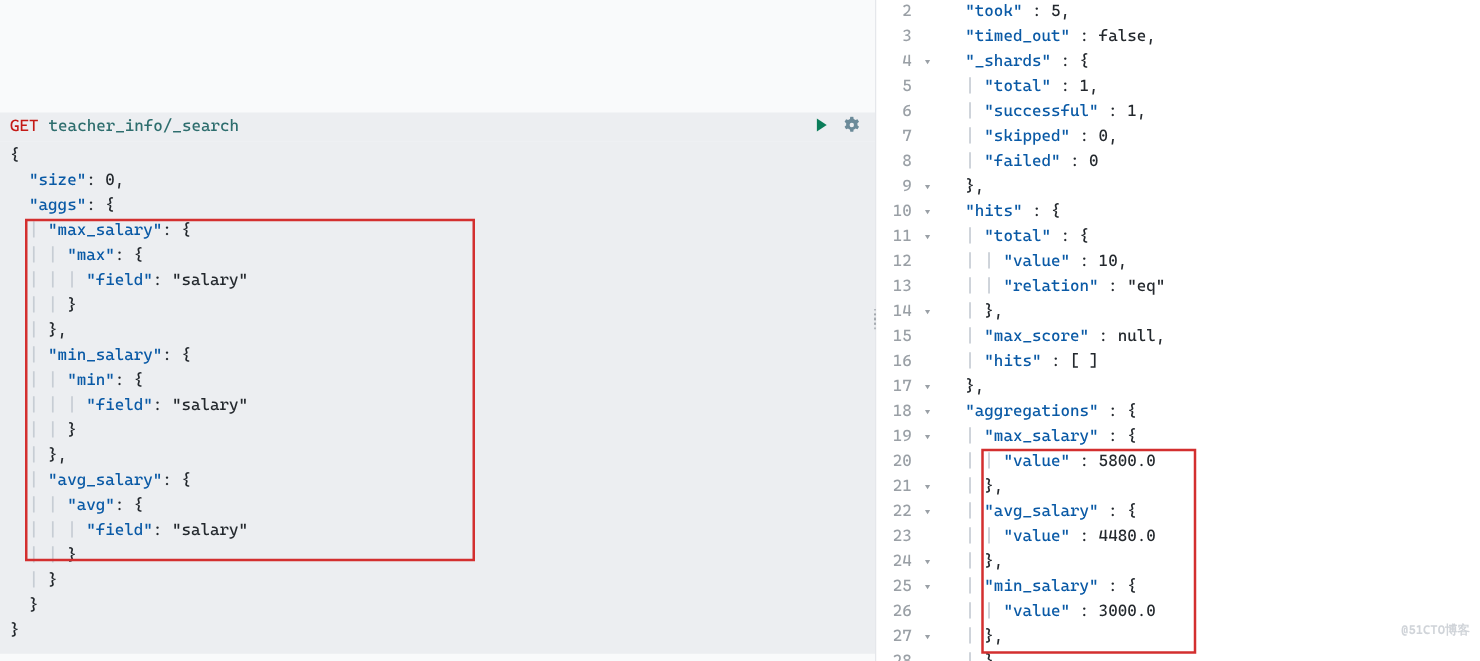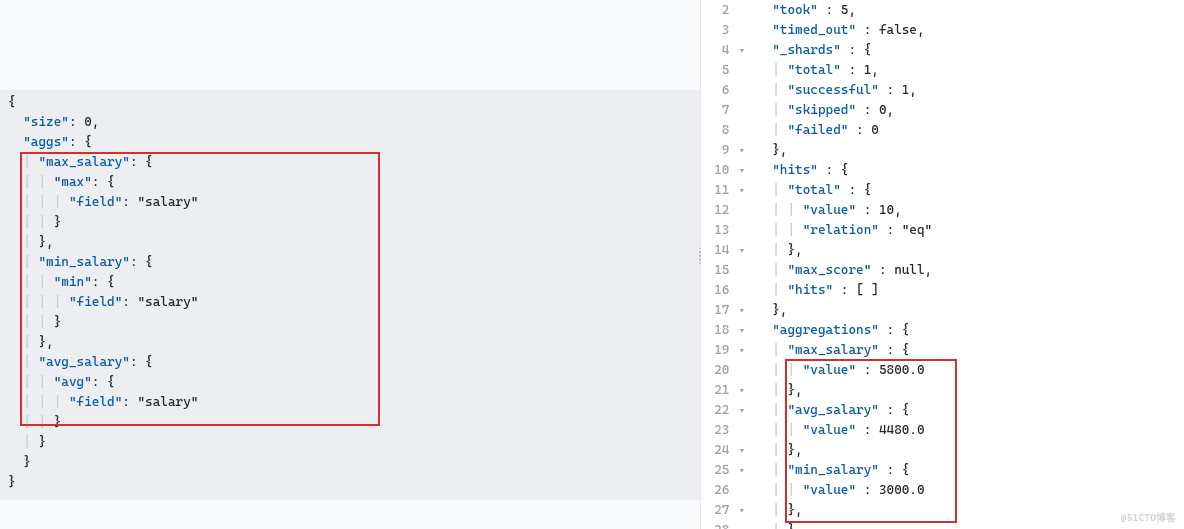--- a/index.html
+++ b/index.html
@@ -85,30 +85,46 @@
     position:absolute;
     left:-6px;
     top: 250px;
     color:#9aa0a6;
     font-size:10px;
     line-height:4px;
   }
   .watermark {
     position:absolute;
     right:8px;
-    bottom:4px;
+    bottom:18px;
     color:#d0d4d9;
     font-size:10px;
     font-weight:bold;
   }
 </style>
 </head>
 <body>
 
 <div class="left-pane">
+  <div class="request-bar">
+    <span class="method">GET</span>
+    <span class="endpoint">teacher_info/_search</span>
+    <div class="actions">
+      <span class="play-icon">
+        <svg width="14" height="14" viewBox="0 0 16 16">
+            <path d="M4 2 L13 8 L4 14 Z"></path>
+          </svg>
+      </span>
+      <span class="wrench-icon">
+        <svg width="14" height="14" viewBox="0 0 16 16">
+            <path d="M13.7 7.3a5.7 5.7 0 0 0-.1-1l1.5-1.2-1.4-2.4-1.8.7a5.6 5.6 0 0 0-1.7-1L9.9.5H7.1l-.3 1.9a5.6 5.6 0 0 0-1.7 1l-1.8-.7L1.9 5.1l1.5 1.2a5.7 5.7 0 0 0 0 2L1.9 9.5l1.4 2.4 1.8-.7a5.6 5.6 0 0 0 1.7 1l.3 1.9h2.8l.3-1.9a5.6 5.6 0 0 0 1.7-1l1.8.7 1.4-2.4-1.5-1.2c.1-.3.1-.7.1-1zM8.5 10a2 2 0 1 1 0-4 2 2 0 0 1 0 4z"></path>
+          </svg>
+      </span>
+    </div>
+  </div>
   <div class="code-body" id="req-body">
     <div class="highlight-box hb-left"></div>
   <div class="line">{</div>
       <div class="line">  <span class="k">"size"</span><span class="p">: </span>0,</div>
       <div class="line">  <span class="k">"aggs"</span><span class="p">: </span>{</div>
       <div class="line">  <span class="guide">| </span><span class="k">"max_salary"</span><span class="p">: </span>{</div>
       <div class="line">  <span class="guide">| </span><span class="guide">| </span><span class="k">"max"</span><span class="p">: </span>{</div>
       <div class="line">  <span class="guide">| </span><span class="guide">| </span><span class="guide">| </span><span class="k">"field"</span><span class="p">: </span>"salary"</div>
       <div class="line">  <span class="guide">| </span><span class="guide">| </span>}</div>
       <div class="line">  <span class="guide">| </span>},</div>

